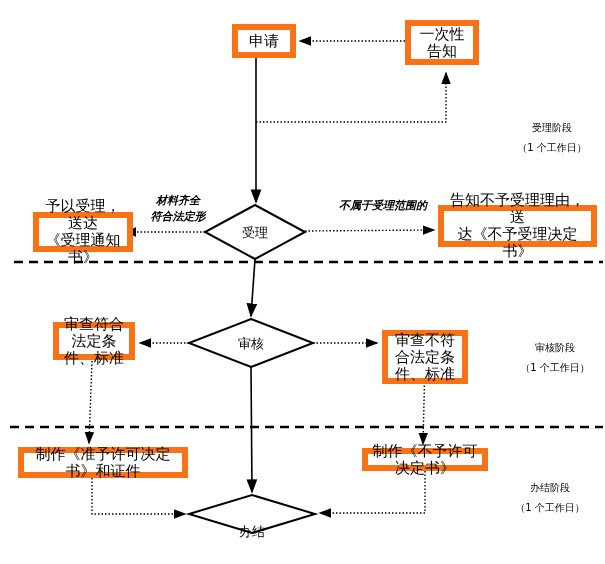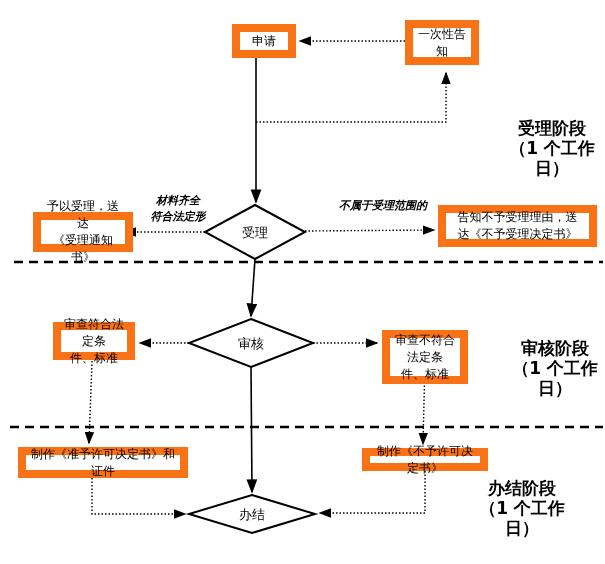--- a/index.html
+++ b/index.html
@@ -3,54 +3,53 @@
 <meta charset="utf-8">
 <style>
   html,body{margin:0;padding:0;background:#fff;}
   #canvas{
     position:relative;width:605px;height:564px;background:#fff;
     font-family:"DejaVu Sans","Liberation Sans",sans-serif;color:#000;
     overflow:hidden;
   }
   #wires{position:absolute;left:0;top:0;width:605px;height:564px;}
   .box{
-    position:absolute;box-sizing:border-box;border:8px solid #f97316;background:#fff;
+    position:absolute;box-sizing:border-box;border:6px solid #f97316;background:#fff;
     display:flex;align-items:center;justify-content:center;text-align:center;
-    font-size:12px;line-height:17px;white-space:pre-line;padding:1px 2px;
+    font-size:15px;line-height:17px;white-space:pre-line;padding:1px 2px;
   }
   .diamond-label{
     position:absolute;text-align:center;font-size:13px;white-space:pre-line;
   }
   .edge-label{
     position:absolute;text-align:center;font-size:11px;line-height:16px;
     white-space:pre-line;font-style:italic;font-weight:bold;
   }
   .stage-label{
-    position:absolute;text-align:center;font-size:17px;line-height:20px;
+    position:absolute;text-align:center;font-size:10px;line-height:20px;
     white-space:pre-line;
-    font-weight:bold;
   }
   
   #box-apply{left:232px;top:24px;width:64px;height:34px;}
   #box-notice{left:405px;top:20px;width:74px;height:45px;}
   #box-grant{left:33px;top:212px;width:100px;height:40px;}
   #box-reject{left:438px;top:205px;width:159px;height:42px;}
   #box-review-pass{left:53px;top:322px;width:82px;height:38px;}
   #box-review-fail{left:382px;top:330px;width:86px;height:54px;}
   #box-license{left:18px;top:447px;width:170px;height:31px;}
   #box-denial{left:362px;top:448px;width:126px;height:23px;}
   #lbl-accept{left:225px;top:224px;width:60px;}
   #lbl-review{left:221px;top:335px;width:60px;}
-  #lbl-close{left:222px;top:506px;width:60px;}
+  #lbl-close{left:222px;top:523px;width:60px;}
   #lbl-incomplete{left:290px;top:98px;width:160px;}
   #lbl-complete{left:138px;top:193px;width:80px;text-align:center;}
   #lbl-scope{left:333px;top:198px;width:100px;}
   #lbl-stage1{left:502px;top:118px;width:100px;}
   #lbl-stage2{left:505px;top:338px;width:100px;}
-  #lbl-stage3{left:472px;top:478px;width:100px;}
+  #lbl-stage3{left:500px;top:478px;width:100px;}
 </style>
 </head>
 <body>
 
 <div id="canvas">
 
   <svg id="wires" viewBox="0 0 605 564" xmlns="http://www.w3.org/2000/svg">
     <defs>
       <marker id="arr" viewBox="0 0 8 6" markerWidth="9" markerHeight="7" refX="7" refY="3" orient="auto">
         <path d="M0,0 L8,3 L0,6 z" fill="#000"></path>

